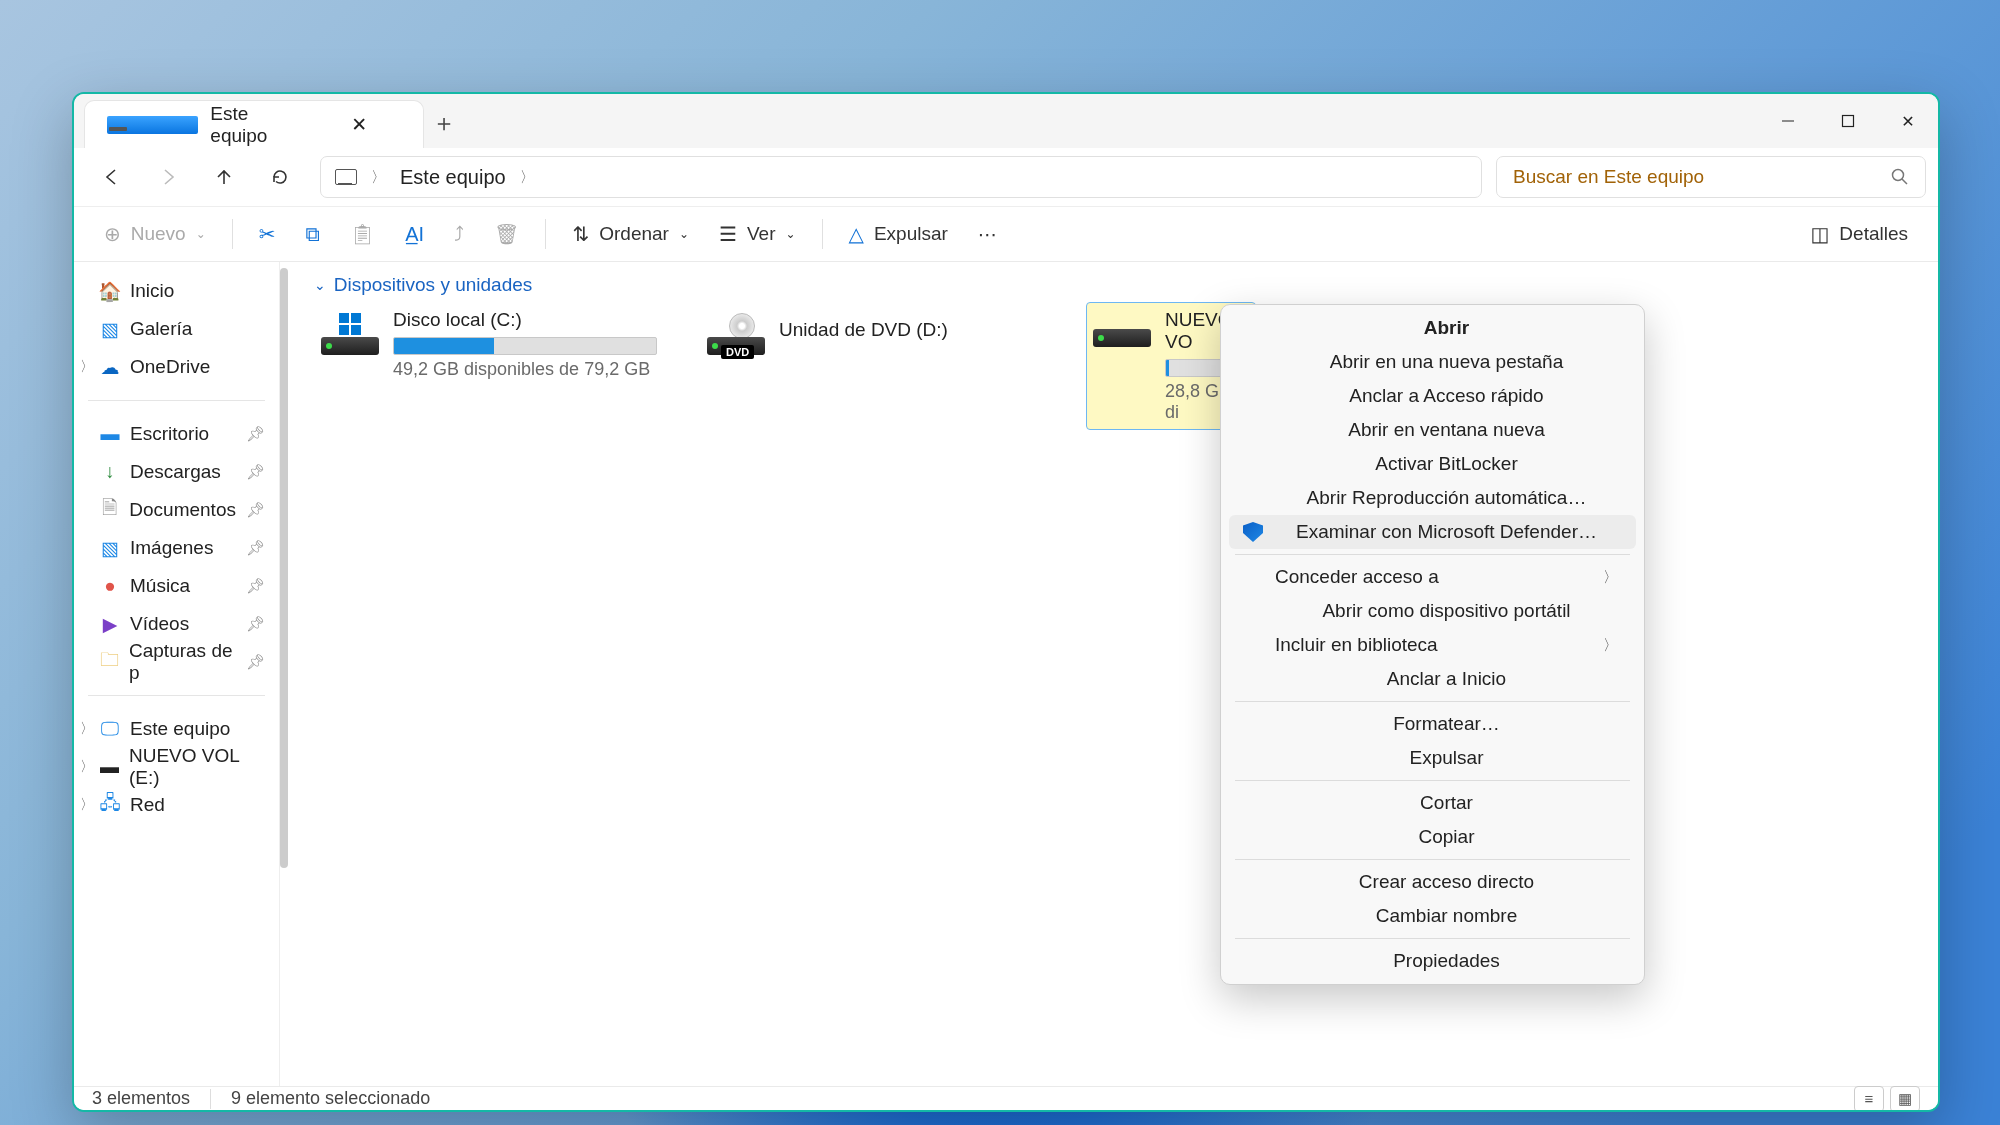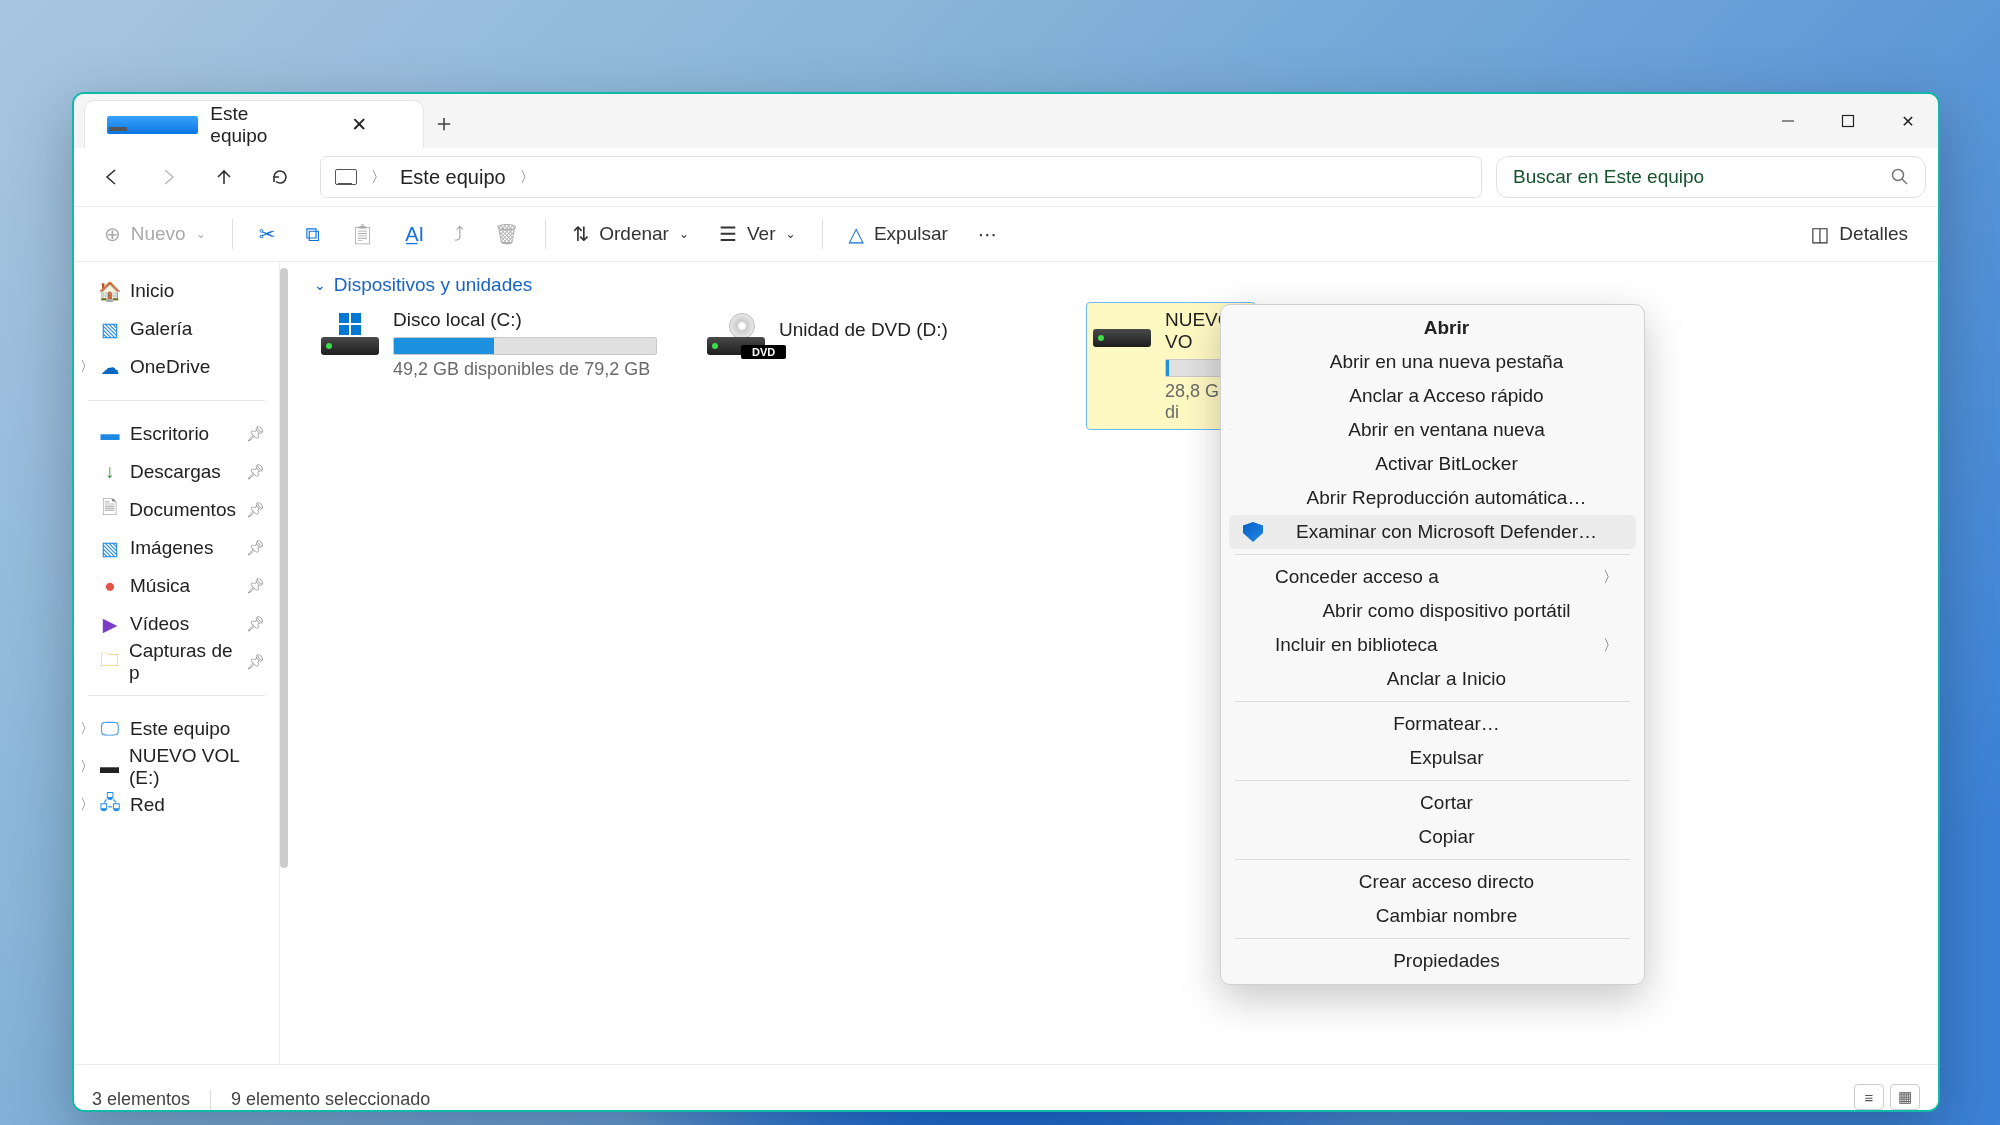--- a/index.html
+++ b/index.html
@@ -17,21 +17,21 @@
 .win-controls { display: flex; }
 .win-btn { width: 60px; display: flex; align-items: center; justify-content: center; color: #222; font-size: 16px; }
 .addr-row { height: 58px; display: flex; align-items: center; padding: 0 12px; gap: 4px; background: #fff; }
 .nav-btn { width: 52px; height: 40px; display: flex; align-items: center; justify-content: center; color: #555; border-radius: 6px; }
 .nav-btn.disabled { color: #bbb; }
 .addr-bar { flex: 1; height: 42px; border: 1px solid #e0e0e0; border-radius: 7px; display: flex; align-items: center; padding: 0 14px; gap: 14px; background: #fff; margin: 0 10px; }
 .addr-icon { width: 22px; height: 16px; border: 1.8px solid #555; border-radius: 2px; position: relative; }
 .addr-icon::after { content:""; position:absolute; left:2px; bottom:-1px; width:14px; height:2px; background:#555; }
 .chev { color: #666; font-size: 15px; }
 .addr-text { font-size: 20px; color: #222; }
-.search-box { width: 430px; height: 42px; border: 1px solid #e0e0e0; border-radius: 12px; display: flex; align-items: center; padding: 0 16px; color: #14532d; font-size: 19px; justify-content: space-between; }
+.search-box { width: 430px; height: 42px; border: 1px solid #e0e0e0; border-radius: 7px; display: flex; align-items: center; padding: 0 16px; color: #a16207; font-size: 19px; justify-content: space-between; }
 .toolbar { height: 56px; display: flex; align-items: center; padding: 0 18px; gap: 6px; border-top: 1px solid #eee; border-bottom: 1px solid #eaeaea; background: #fff; }
 .tb-btn { height: 40px; display: flex; align-items: center; gap: 10px; padding: 0 12px; border-radius: 6px; color: #333; font-size: 19px; }
 .tb-btn.disabled { color: #aaa; }
 .tb-sep { width: 1px; height: 30px; background: #e0e0e0; margin: 0 8px; }
 .tb-icon { font-size: 20px; }
 .body { flex: 1; display: flex; background: #fff; overflow: hidden; }
 .sidebar { width: 206px; border-right: 1px solid #eee; padding: 10px 0; overflow: hidden; }
 .sb-item { display: flex; align-items: center; gap: 10px; padding: 6px 14px 6px 26px; font-size: 19px; color: #222; position: relative; height: 38px; }
 .sb-item .pin { margin-left: auto; color: #888; font-size: 15px; }
 .sb-item .exp { position: absolute; left: 6px; color: #666; font-size: 14px; }
@@ -42,35 +42,35 @@
 .group-head { color: #1a64c2; font-size: 19px; display: flex; align-items: center; gap: 8px; margin-bottom: 6px; }
 .devices { display: flex; gap: 36px; flex-wrap: wrap; margin-top: 4px; }
 .device { display: flex; gap: 14px; width: 350px; padding: 6px; border: 1px solid transparent; border-radius: 4px; }
 .device.selected { background: #fef9c3; border-color: #6db7f3; }
 .device-icon { width: 58px; height: 46px; position: relative; margin-top: 4px; }
 .hdd { width: 58px; height: 18px; background: linear-gradient(#4a4a4a, #1e1e1e); border-radius: 3px; position: absolute; bottom: 4px; }
 .hdd::before { content:""; position:absolute; left:5px; top:6px; width:6px; height:6px; background:#3cdc4a; border-radius:50%; }
 .win-logo { position:absolute; left:18px; top:0; width:22px; height:22px; display:grid; grid-template-columns:1fr 1fr; grid-template-rows:1fr 1fr; gap:2px; }
 .win-logo div { background:#0078d4; }
 .dvd-disc { position:absolute; left:22px; top:0; width:26px; height:26px; border-radius:50%; background: radial-gradient(circle, #fff 15%, #ccc 30%, #e8e8e8 70%); border: 1px solid #bbb; }
-.dvd-label { position:absolute; bottom:0; left:34px; background:#000; color:#fff; font-size:11px; padding:1px 11px; border-radius:2px; font-weight:bold; }
+.dvd-label { position:absolute; bottom:0; left:14px; background:#000; color:#fff; font-size:11px; padding:1px 5px; border-radius:2px; font-weight:bold; }
 .device-info { flex: 1; }
 .d-title { font-size: 19px; color: #222; }
 .d-bar { height: 18px; background: #e0e0e0; border-radius: 2px; margin: 6px 0 4px; overflow: hidden; border: 1px solid #c8c8c8; }
 .d-fill { height: 100%; background: #1e90e0; }
 .d-sub { font-size: 18px; color: #6a6a6a; }
 .ctx-menu { position: absolute; left: 1220px; top: 304px; width: 425px; background: #f8f8f8; border: 1px solid #d0d0d0; border-radius: 10px; box-shadow: 0 14px 40px rgba(0,0,0,.22); padding: 6px 4px; z-index: 50; }
 .ctx-item { display: flex; align-items: center; gap: 14px; padding: 6px 18px 6px 46px; font-size: 19px; color: #222; position: relative; border-radius: 6px; margin: 0 4px; justify-content: center; }
 .ctx-item.bold { font-weight: 600; }
 .ctx-item.hover { background: #ececec; }
 .ctx-item .sub { margin-left: auto; color: #555; font-size: 15px; }
 .ctx-sep { height: 1px; background: #dcdcdc; margin: 5px 10px; }
 .ctx-icon { position: absolute; left: 14px; width: 20px; height: 20px; }
 .shield { background: linear-gradient(135deg, #0a5fc7, #1e88e5); clip-path: polygon(50% 0, 100% 18%, 100% 55%, 50% 100%, 0 55%, 0 18%); }
-.statusbar { height: 46px; border-top: 1px solid #eaeaea; display: flex; align-items: flex-end; padding: 0 18px; font-size: 18px; color: #444; gap: 20px; background: #fff; }
+.statusbar { height: 24px; border-top: 1px solid #eaeaea; display: flex; align-items: center; padding: 0 18px; font-size: 18px; color: #444; gap: 20px; background: #fff; }
 .status-sep { width: 1px; height: 20px; background: #ddd; }
 .view-toggles { margin-left: auto; display: flex; gap: 6px; }
 .vt { width: 30px; height: 26px; border: 1px solid #ccc; border-radius: 4px; display: flex; align-items: center; justify-content: center; color: #555; font-size: 15px; }
 svg { display: block; }
 </style>
 </head>
 <body>
 
 <div class="wallpaper-bloom"></div>
 

